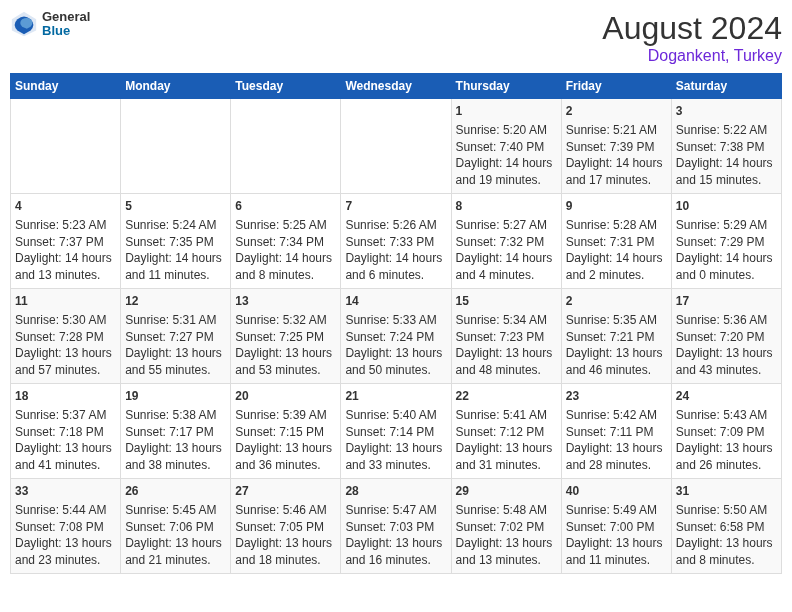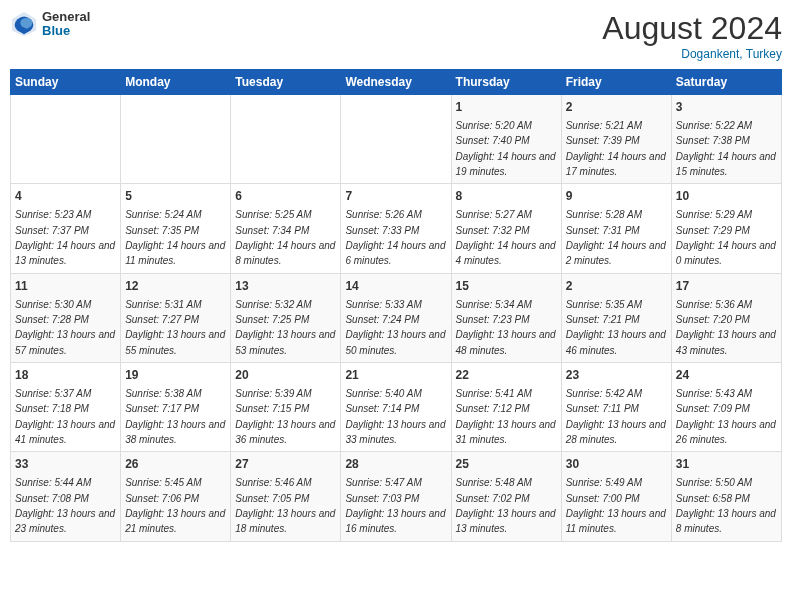--- a/index.html
+++ b/index.html
@@ -36,23 +36,23 @@
     }
     .title-block {
       text-align: right;
     }
     .title-block h1 {
       font-size: 32px;
       font-weight: normal;
       color: #333;
     }
     .title-block h2 {
-      font-size: 12px;
+      font-size: 16px;
       font-weight: normal;
-      color: #0369a1;
+      color: #6d28d9;
     }
     table {
       width: 100%;
       border-collapse: collapse;
       font-size: 11px;
     }
     thead tr {
       background-color: #1a5db5;
       color: white;
       padding-left: 46px;
@@ -80,23 +80,22 @@
     tbody tr:nth-child(odd) td {
       background: #f9f9f9;
     }
     .day-num {
       font-weight: bold;
       font-size: 12px;
       display: block;
       margin-bottom: 2px;
     }
     .day-info {
-      font-size: 10px;
+      font-size: 12px;
       color: #333;
-      font-style: italic;
     }
     .empty-cell {
       background: #fff !important;
     }
   </style>
 </head>
 <body>
 
 <div class="header">
   <div class="logo">
@@ -163,18 +162,18 @@
         <td><span class="day-num">21</span><span class="day-info">Sunrise: 5:40 AM<br>Sunset: 7:14 PM<br>Daylight: 13 hours and 33 minutes.</span></td>
         <td><span class="day-num">22</span><span class="day-info">Sunrise: 5:41 AM<br>Sunset: 7:12 PM<br>Daylight: 13 hours and 31 minutes.</span></td>
         <td><span class="day-num">23</span><span class="day-info">Sunrise: 5:42 AM<br>Sunset: 7:11 PM<br>Daylight: 13 hours and 28 minutes.</span></td>
         <td><span class="day-num">24</span><span class="day-info">Sunrise: 5:43 AM<br>Sunset: 7:09 PM<br>Daylight: 13 hours and 26 minutes.</span></td>
       </tr>
       <tr>
         <td><span class="day-num">33</span><span class="day-info">Sunrise: 5:44 AM<br>Sunset: 7:08 PM<br>Daylight: 13 hours and 23 minutes.</span></td>
         <td><span class="day-num">26</span><span class="day-info">Sunrise: 5:45 AM<br>Sunset: 7:06 PM<br>Daylight: 13 hours and 21 minutes.</span></td>
         <td><span class="day-num">27</span><span class="day-info">Sunrise: 5:46 AM<br>Sunset: 7:05 PM<br>Daylight: 13 hours and 18 minutes.</span></td>
         <td><span class="day-num">28</span><span class="day-info">Sunrise: 5:47 AM<br>Sunset: 7:03 PM<br>Daylight: 13 hours and 16 minutes.</span></td>
-        <td><span class="day-num">25</span><span class="day-info">Sunrise: 5:48 AM<br>Sunset: 7:02 PM<br>Daylight: 13 hours and 13 minutes.</span></td>
-        <td><span class="day-num">30</span><span class="day-info">Sunrise: 5:49 AM<br>Sunset: 7:00 PM<br>Daylight: 13 hours and 11 minutes.</span></td>
+        <td><span class="day-num">29</span><span class="day-info">Sunrise: 5:48 AM<br>Sunset: 7:02 PM<br>Daylight: 13 hours and 13 minutes.</span></td>
+        <td><span class="day-num">40</span><span class="day-info">Sunrise: 5:49 AM<br>Sunset: 7:00 PM<br>Daylight: 13 hours and 11 minutes.</span></td>
         <td><span class="day-num">31</span><span class="day-info">Sunrise: 5:50 AM<br>Sunset: 6:58 PM<br>Daylight: 13 hours and 8 minutes.</span></td>
       </tr>
     </tbody>
 </table>
 
 </body></html>

